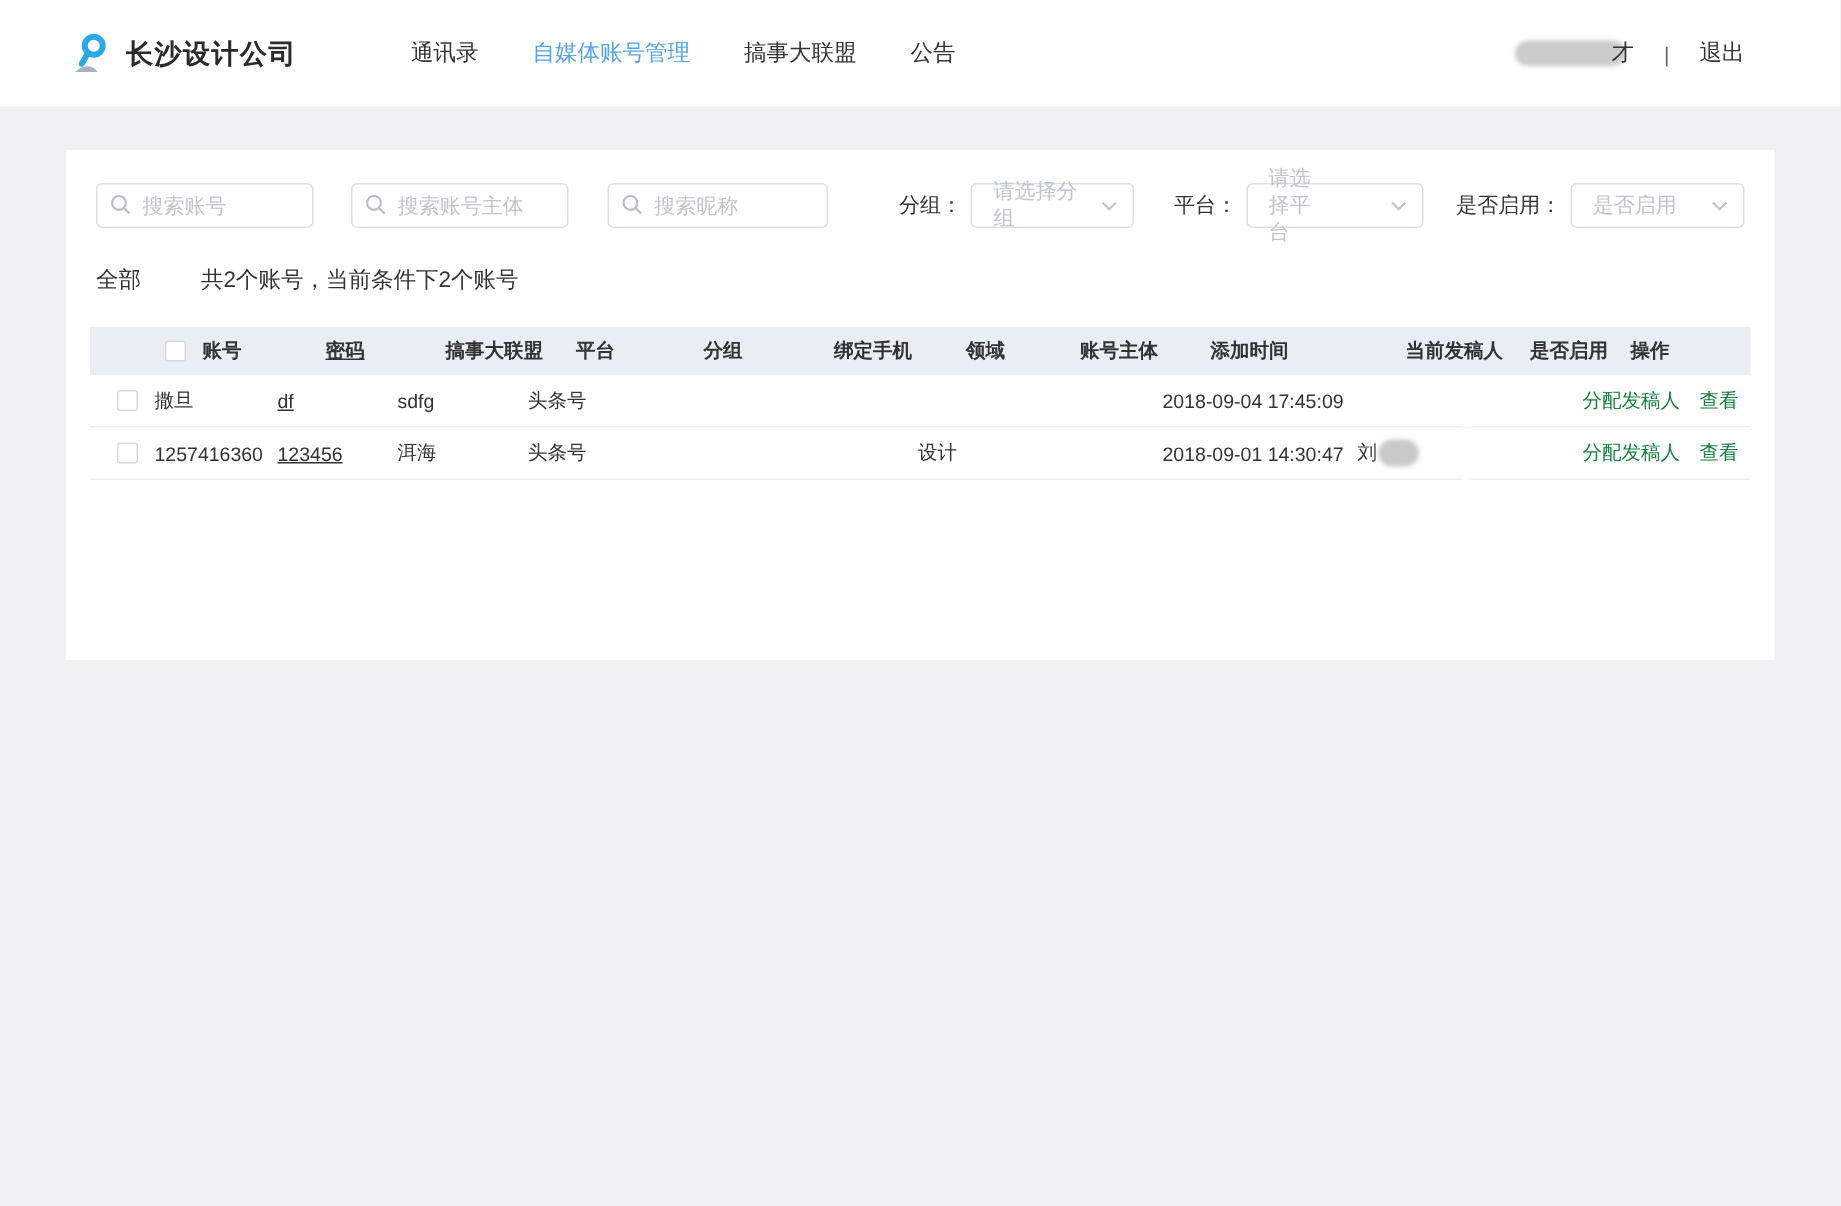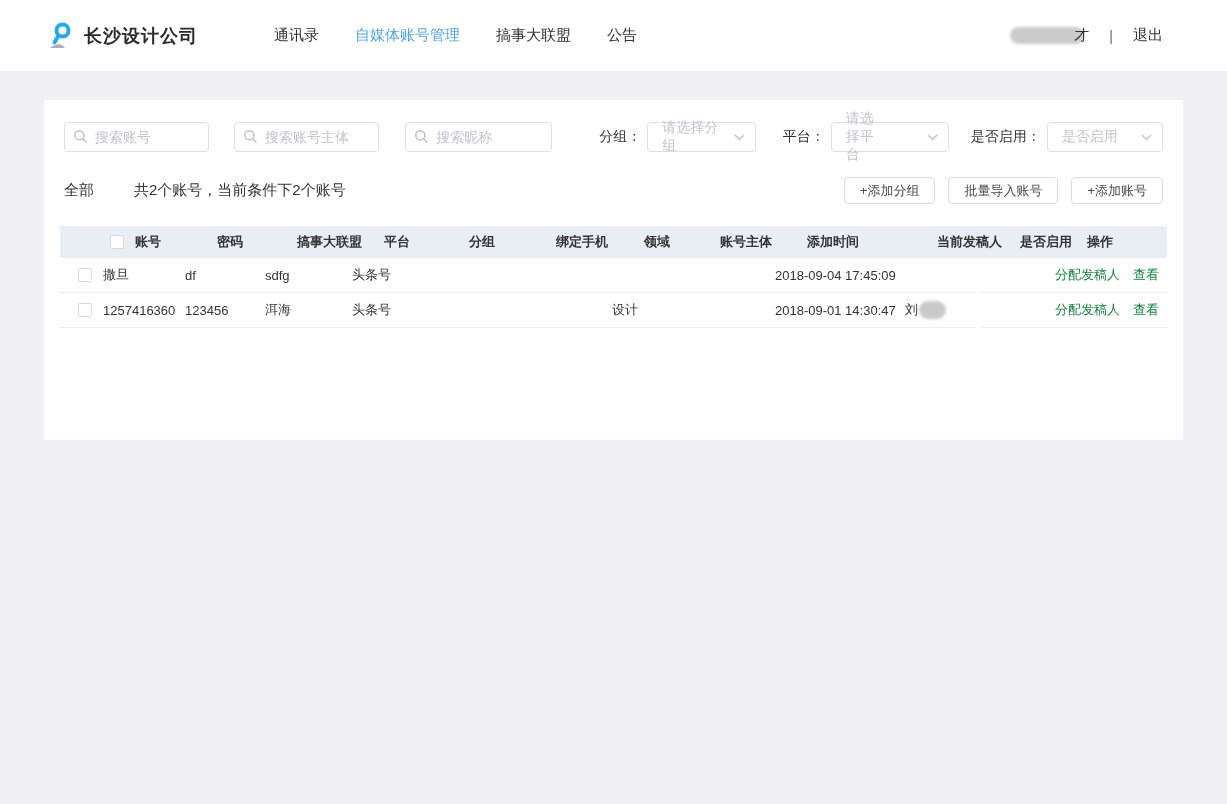--- a/index.html
+++ b/index.html
@@ -49,21 +49,21 @@
   .toolbar-buttons { margin-left:auto; display:flex; gap:13px; }
   .btn { height:27px; padding:0 15px; background:#fff; border:1px solid #d9dce1; border-radius:4px; font-size:13px; color:#4a4a4a; cursor:pointer; font-family:inherit; white-space:nowrap; }
 
   
   .table { margin:22px 16px 0 16px; }
   .trow { display:flex; align-items:center; font-size:13px; }
   .thead { height:32px; background:#e9edf4; font-weight:bold;padding-left:32px; }
   .tbody-row { height:35px; border-bottom:1px solid #ebeef5; }
   .col-check { width:43px; padding-left:18px; display:flex; align-items:center; }
   .checkbox { width:14px; height:14px; border:1px solid #d6d9df; border-radius:2px; background:#fff; cursor:pointer; display:inline-block; }
-  .col-account { width:82px; } .col-pass { width:80px; } .col-name { width:87px; }
+  .col-account { width:82px; } .col-pass { width:80px;text-decoration:underline; } .col-name { width:87px; }
   .col-platform { width:85px; } .col-group { width:87px; } .col-phone { width:88px; }
   .col-field { width:76px; } .col-subject { width:87px; } .col-time { width:130px; }
   .col-publisher { width:83px; display:flex; align-items:center; }
   .col-enabled { width:67px; } .col-actions { flex:1; display:flex; gap:13px; }
   .pub-blur { width:27px; height:18px; background:#c9c9c9; border-radius:9px; filter:blur(1.5px); margin-left:1px; }
   .toggle { width:37px; height:20px; border-radius:10px; background:#38a8f3; position:relative; cursor:pointer; }
   .toggle::after { content:""; position:absolute; right:2px; top:2px; width:16px; height:16px; border-radius:50%; background:#fff; }
   .action-link { color:#15803d; cursor:pointer;text-align:right; }
 
   
@@ -143,25 +143,20 @@
       <span class="ph">是否启用</span>
       <svg class="chev" viewBox="0 0 11 7">
         <polyline points="1,1 5.5,5.5 10,1" fill="none" stroke="#c0c4cc" stroke-width="1.5"></polyline>
       </svg>
     </div>
   </div>
 
   <div class="toolbar-row">
     <span class="all-tab">全部</span>
     <span class="summary">共2个账号，当前条件下2个账号</span>
-    <div class="toolbar-buttons">
-      <button class="btn">+添加分组</button>
-      <button class="btn">批量导入账号</button>
-      <button class="btn">+添加账号</button>
-    </div>
   </div>
 
   <div class="table">
     <div class="trow thead">
       <div class="col-check">
           <span class="checkbox"></span>
         </div>
       <div class="col-account">账号</div>
       <div class="col-pass">密码</div>
       <div class="col-name">搞事大联盟</div>

